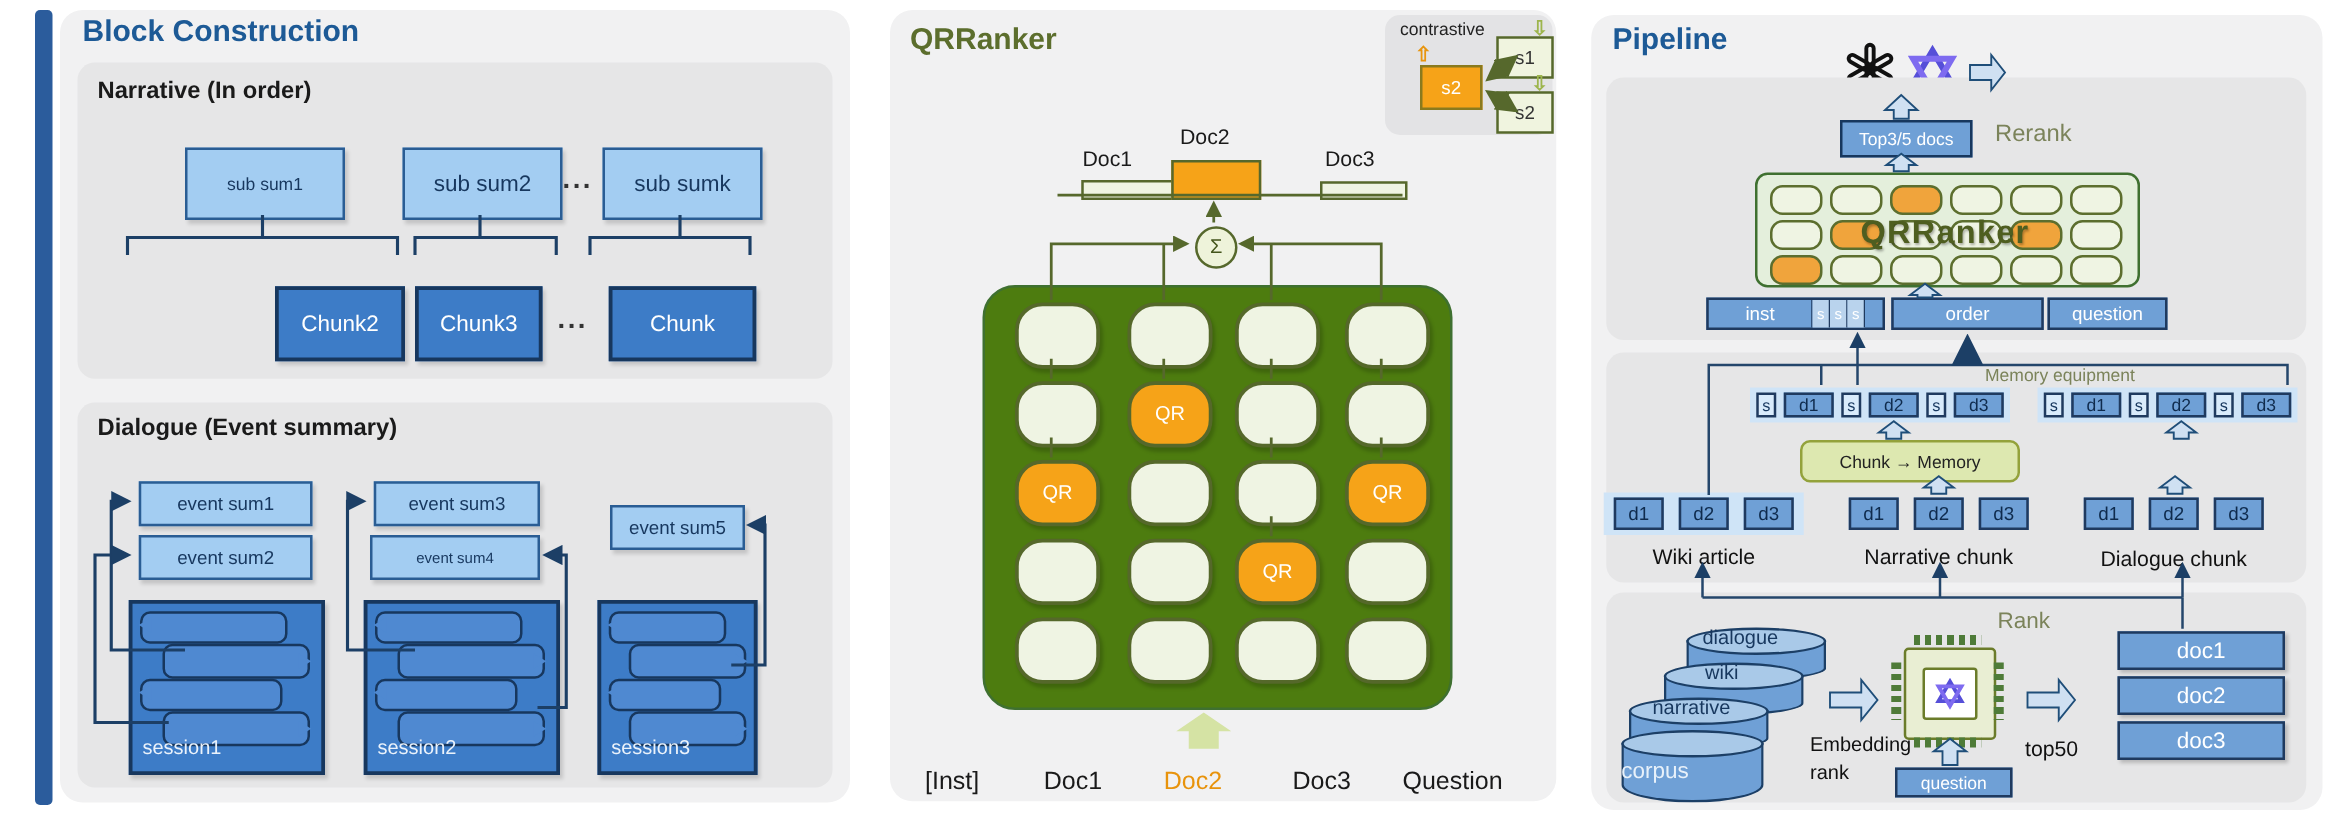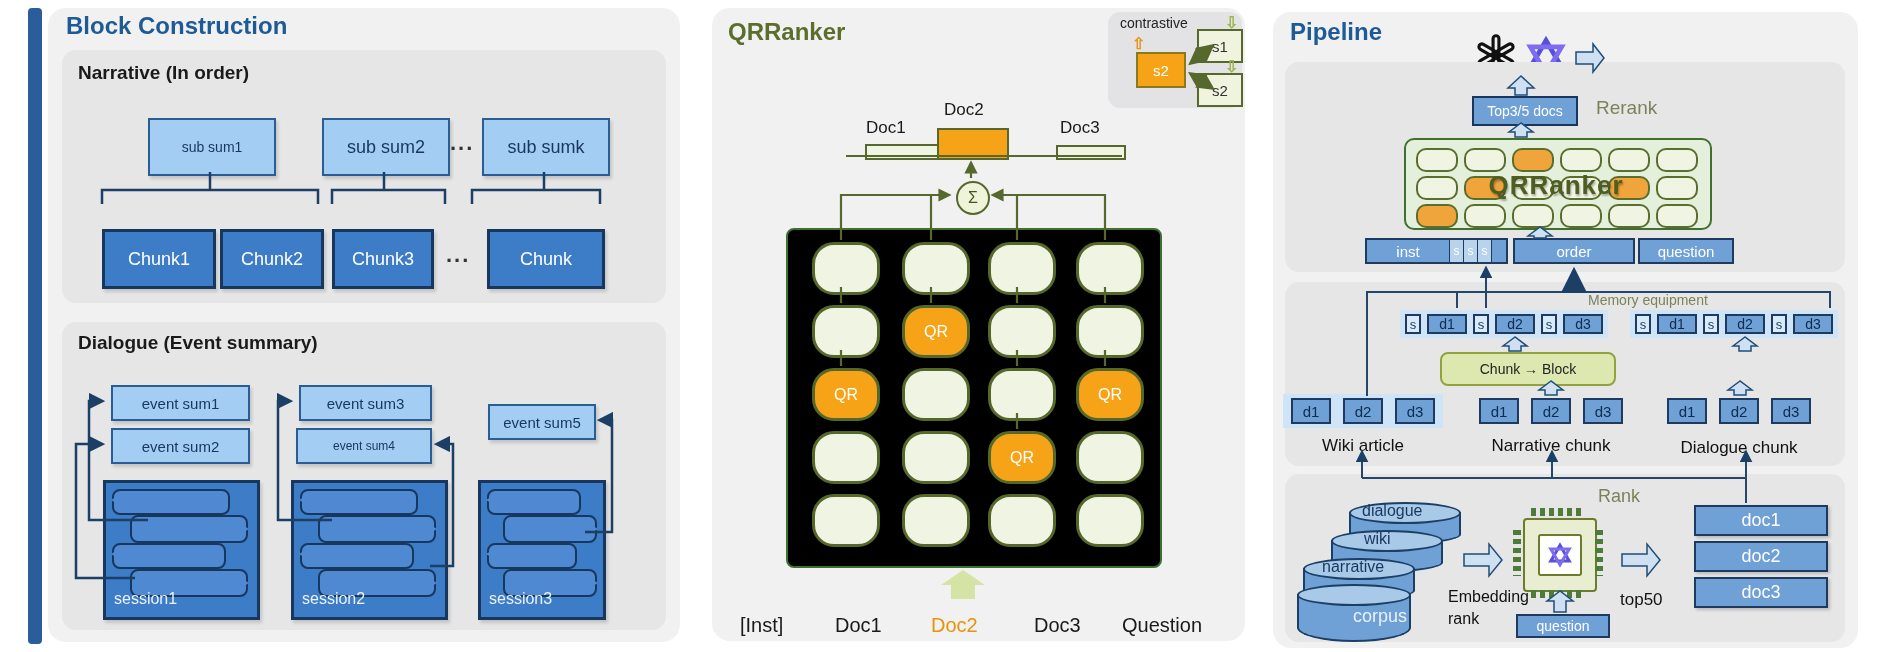--- a/index.html
+++ b/index.html
@@ -29,21 +29,21 @@
   .cbox{position:absolute;background:#f0f4df;border:2px solid #56682c;color:#333;font-size:15px;
     display:flex;align-items:center;justify-content:center;}
   .cbox.orange{background:#f6a318;border-color:#8a7a1e;color:#fff;}
   .glyph-up{position:absolute;color:#e8950e;font-size:16px;font-weight:bold;}
   .glyph-down{position:absolute;color:#9db54d;font-size:16px;font-weight:bold;}
   .bar-label{position:absolute;font-size:17px;color:#1a1a1a;white-space:nowrap;}
   .scorebar{position:absolute;background:#eff4e3;border:2px solid #56682c;}
   .scorebar.orange{background:#f6a318;}
   .sigma{position:absolute;width:30px;height:30px;border-radius:50%;background:#eef3da;
     border:2px solid #56682c;color:#44551c;display:flex;align-items:center;justify-content:center;font-size:16px;}
-  .gridbox{position:absolute;background:#000000;border:2px solid #3f7030;border-radius:8px;}
+  .gridbox{position:absolute;background:#4d7c0f;border:2px solid #3f7030;border-radius:26px;}
   .qr-cell{position:absolute;width:62px;height:47px;background:#eff4e3;border:3px solid #55682a;
     border-radius:22px;box-shadow:2px 3px 3px rgba(0,0,0,.18);display:flex;align-items:center;
     justify-content:center;color:#fff;font-size:16px;}
   .qr-cell.active{background:#f6a318;}
   .input-label{position:absolute;font-size:20px;color:#1a1a1a;white-space:nowrap;}
   .input-label.hl{color:#e8930c;}
   .olive-label{position:absolute;color:#7b835a;font-size:18px;white-space:nowrap;}
   .answer{position:absolute;background:#f8c878;border:2px solid #e8960c;color:#1a1a1a;font-size:13px;
     display:flex;align-items:center;justify-content:center;margin-top:48px;}
   .topdocs{position:absolute;background:#6fa0d6;border:2px solid #17375e;color:#fff;font-size:14px;
@@ -103,21 +103,20 @@
   <div class="edgebar" style="left:28px;top:8px;width:14px;height:636px"></div>
   <div class="panel" style="left:48px;top:8px;width:632px;height:634px"></div>
   <div class="h1" style="left:66px;top:12px">Block Construction</div>
 
   <div class="section" style="left:62px;top:50px;width:604px;height:253px"></div>
   <div class="h2" style="left:78px;top:62px">Narrative (In order)</div>
   <div class="lightblue" style="left:148px;top:118px;width:124px;height:54px;font-size:14px">sub sum1</div>
   <div class="lightblue" style="left:322px;top:118px;width:124px;height:54px;font-size:18px">sub sum2</div>
   <div class="dots" style="left:450px;top:130px">...</div>
   <div class="lightblue" style="left:482px;top:118px;width:124px;height:54px;font-size:18px">sub sumk</div>
-  <div class="midblue" style="left:102px;top:229px;width:108px;height:54px">Chunk1</div>
   <div class="midblue" style="left:220px;top:229px;width:98px;height:54px">Chunk2</div>
   <div class="midblue" style="left:332px;top:229px;width:96px;height:54px">Chunk3</div>
   <div class="dots" style="left:446px;top:242px">...</div>
   <div class="midblue" style="left:487px;top:229px;width:112px;height:54px">Chunk</div>
 
   <div class="section" style="left:62px;top:322px;width:604px;height:308px"></div>
   <div class="h2" style="left:78px;top:332px">Dialogue (Event summary)</div>
   <div class="lightblue" style="left:111px;top:385px;width:135px;height:32px;font-size:15px">event sum1</div>
   <div class="lightblue" style="left:111px;top:428px;width:135px;height:32px;font-size:15px">event sum2</div>
   <div class="lightblue" style="left:299px;top:385px;width:129px;height:32px;font-size:15px">event sum3</div>
@@ -267,21 +266,21 @@
   </div>
   <div class="strip" style="left:1630px;top:310px;width:208px;height:28px">
     <span class="s">s</span>
     <span class="d">d1</span>
     <span class="s">s</span>
     <span class="d">d2</span>
     <span class="s">s</span>
     <span class="d">d3</span>
   </div>
 
-  <div class="greenbox" style="left:1440px;top:352px;width:172px;height:30px">Chunk → Block</div>
+  <div class="greenbox" style="left:1440px;top:352px;width:172px;height:30px">Chunk → Memory</div>
 
   <div class="dstrip" style="left:1283px;top:394px;width:160px;height:34px"></div>
   <div class="drow" style="left:1291px;top:398px">
     <span class="d">d1</span>
     <span class="d">d2</span>
     <span class="d">d3</span>
   </div>
   <div class="drow" style="left:1479px;top:398px">
     <span class="d">d1</span>
     <span class="d">d2</span>
@@ -299,21 +298,21 @@
   <div class="section" style="left:1285px;top:474px;width:560px;height:168px"></div>
   <div class="olive-label" style="left:1598px;top:486px">Rank</div>
 
   <div class="cyl" style="left:1349px;top:512px;width:108px;height:30px;z-index:1"></div>
   <div class="cyl-label" style="left:1362px;top:502px;z-index:1">dialogue</div>
   <div class="cyl" style="left:1331px;top:540px;width:108px;height:30px;z-index:2"></div>
   <div class="cyl-label" style="left:1364px;top:530px;z-index:2">wiki</div>
   <div class="cyl" style="left:1303px;top:568px;width:108px;height:30px;z-index:3"></div>
   <div class="cyl-label" style="left:1322px;top:558px;z-index:3">narrative</div>
   <div class="cyl" style="left:1297px;top:594px;width:110px;height:46px;z-index:4"></div>
-  <div class="cyl-label light" style="left:1297px;top:606px;width:110px;text-align:right;z-index:4">corpus</div>
+  <div class="cyl-label light" style="left:1297px;top:606px;width:110px;text-align:left;z-index:4">corpus</div>
 
   <div class="chip" style="left:1523px;top:518px;width:70px;height:70px"></div>
   <div class="pins-h" style="left:1531px;top:508px;width:54px;height:8px"></div>
   <div class="pins-h" style="left:1531px;top:590px;width:54px;height:8px"></div>
   <div class="pins-v" style="left:1513px;top:530px;width:8px;height:46px"></div>
   <div class="pins-v" style="left:1595px;top:530px;width:8px;height:46px"></div>
   <div class="chip-inner" style="left:1538px;top:534px;width:40px;height:38px">
     <svg width="26" height="26" viewBox="0 0 24 24">
       <polygon points="12,3 20.5,17.5 3.5,17.5" fill="none" stroke="#564fd8" stroke-width="2.8"></polygon>
       <polygon points="12,21 3.5,6.5 20.5,6.5" fill="none" stroke="#7e6bf0" stroke-width="2.8"></polygon>

